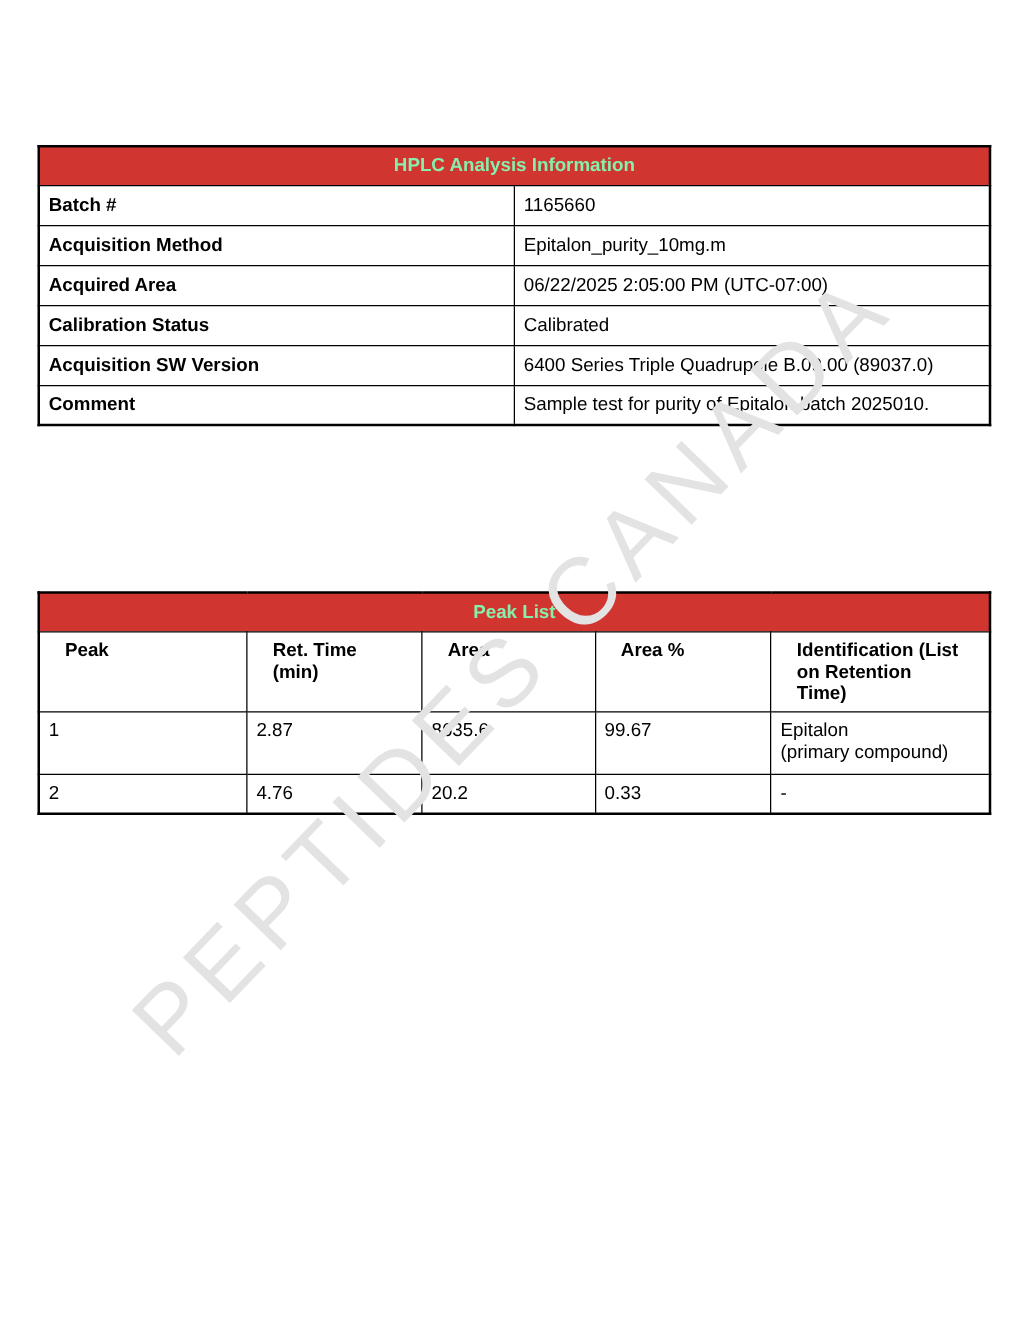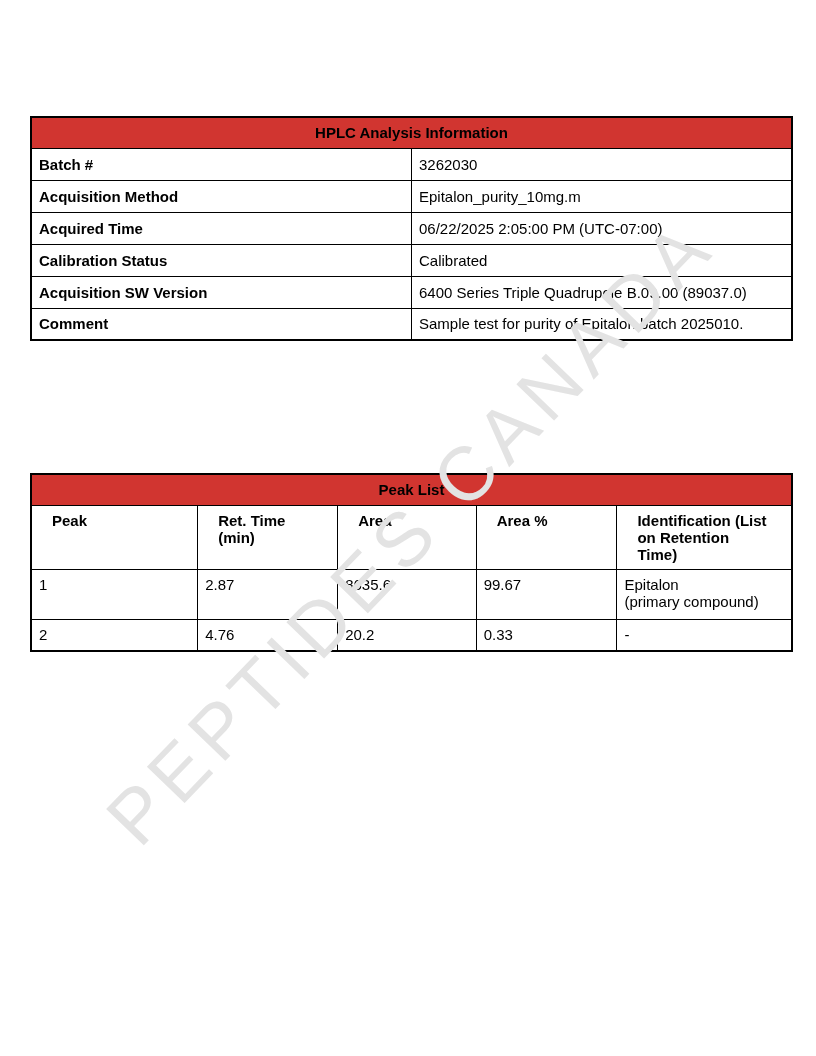--- a/index.html
+++ b/index.html
@@ -19,21 +19,21 @@
     table-layout: fixed;
     font-size: 15px;
     background: transparent;
   }
   .doc-table th, .doc-table td {
     border: 1.5px solid #000000;
   }
   .doc-table { border: 2px solid #000000; }
   .title-bar {
     background: #d13530;
-    color: #000000;
+    color: #86efac;
     font-weight: bold;
     font-size: 15px;
     text-align: center;
     height: 31px;
     vertical-align: middle;
   }
   
   #info-table { top: 116px; }
   #info-table td {
     height: 32px;
@@ -79,28 +79,28 @@
 </head>
 <body>
 
 <table class="doc-table" id="info-table">
   <tbody>
     <tr>
       <th class="title-bar" colspan="2">HPLC Analysis Information</th>
     </tr>
     <tr>
       <td class="label" style="width:50%">Batch #</td>
-      <td>3262030</td>
+      <td>1165660</td>
     </tr>
     <tr>
       <td class="label">Acquisition Method</td>
       <td>Epitalon_purity_10mg.m</td>
     </tr>
     <tr>
-      <td class="label">Acquired Time</td>
+      <td class="label">Acquired Area</td>
       <td>06/22/2025 2:05:00 PM (UTC-07:00)</td>
     </tr>
     <tr>
       <td class="label">Calibration Status</td>
       <td>Calibrated</td>
     </tr>
     <tr>
       <td class="label">Acquisition SW Version</td>
       <td>6400 Series Triple Quadrupole B.09.00 (89037.0)</td>
     </tr>

